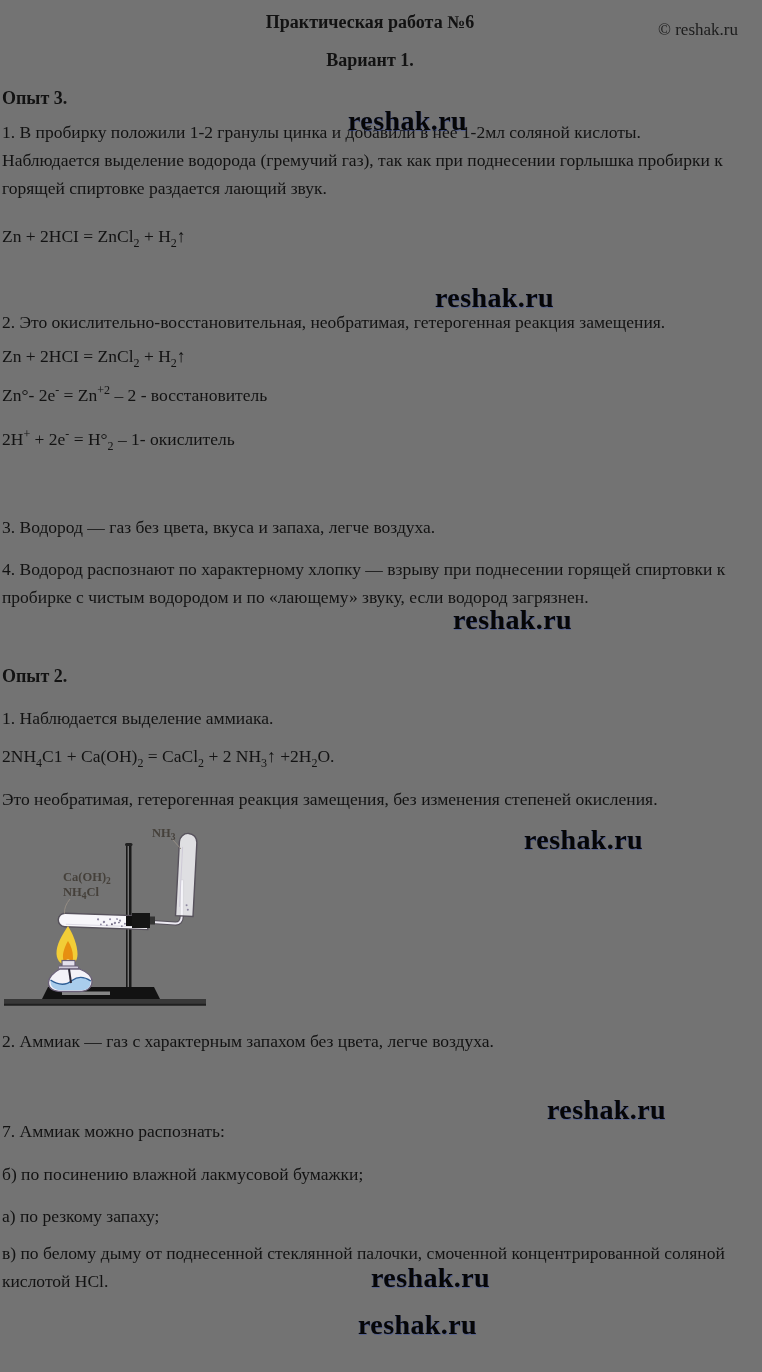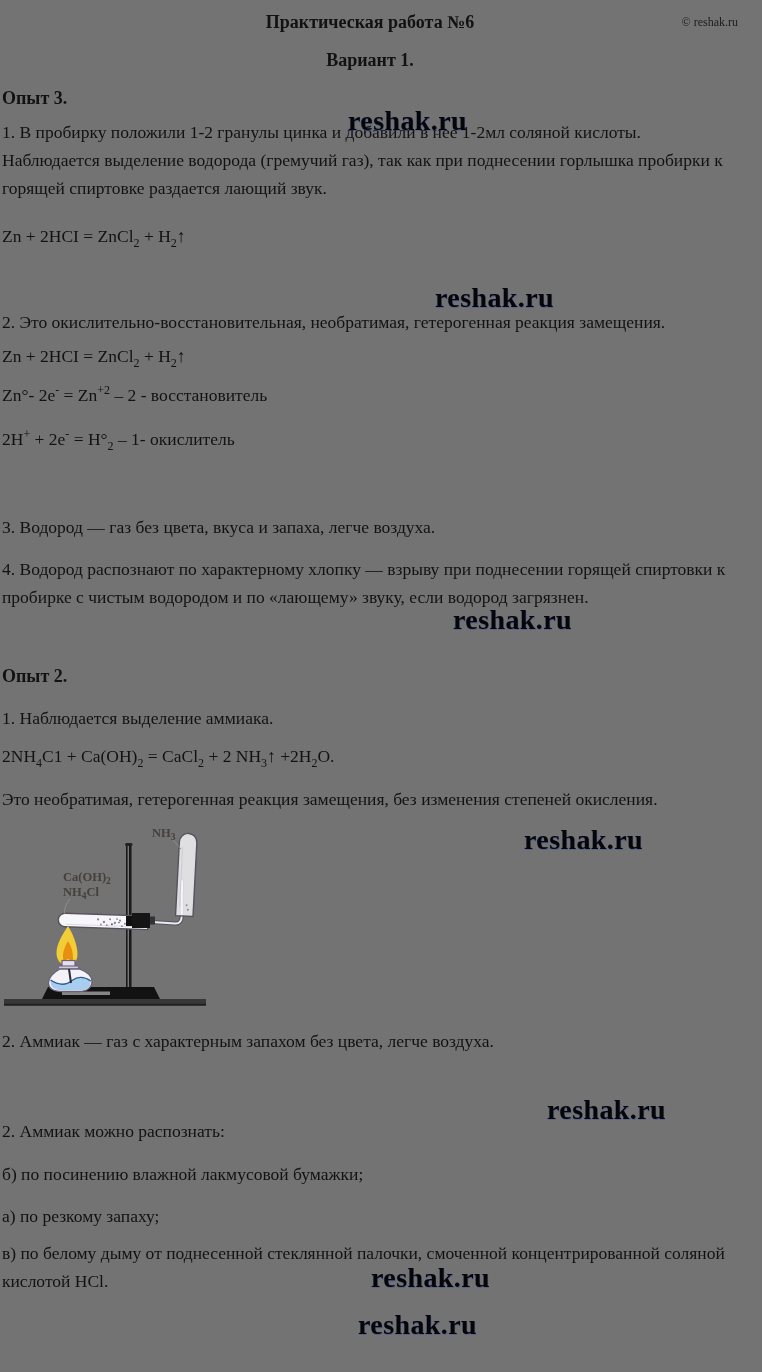--- a/index.html
+++ b/index.html
@@ -10,21 +10,21 @@
     width:762px;height:1372px;
     padding:8px 24px 0 2px;
     background:#737373;
     color:#121212;
     font-family:"Liberation Serif","DejaVu Serif",serif;
     font-size:17.5px;
     line-height:28px;
   }
   .page p, .page h2, .page figure{margin:0;padding:0;}
   .doc-header{position:relative;text-align:center;font-weight:bold;font-size:18px;}
-  .copyright{position:absolute;right:0;top:0;font-weight:normal;font-size:12px;color:#1c1c1c;margin-left:22px;}
+  .copyright{position:absolute;right:0;top:8px;font-weight:normal;font-size:17px;color:#1c1c1c;margin-left:22px;}
   .variant{text-align:center;font-weight:bold;font-size:18px;}
   .exp-heading{font-weight:bold;font-size:18px;line-height:28px;}
   .eq sub,.eq sup{font-size:12px;line-height:0;}
   .eq sup{vertical-align:super;}
   .eq sub{vertical-align:sub;}
   .wm{
     position:absolute;
     font-weight:bold;
     font-size:28px;
     line-height:24px;
@@ -147,21 +147,21 @@
       <path d="M171,21 L179,30" stroke="#958d84" stroke-width="1" fill="none"></path>
 
       <text class="svg-label" x="150" y="18"><tspan>NH</tspan><tspan class="svg-sub" dy="3">3</tspan></text>
       <text class="svg-label" x="61" y="62"><tspan>Ca(OH)</tspan><tspan class="svg-sub" dy="3">2</tspan></text>
       <text class="svg-label" x="61" y="76.5"><tspan>NH</tspan><tspan class="svg-sub" dy="3">4</tspan><tspan dy="-3">Cl</tspan></text>
     </svg>
   </figure>
 
   <p style="margin-top:12px">2. Аммиак — газ с характерным запахом без цвета, легче воздуха.</p>
 
-  <p style="margin-top:62px">2. Аммиак можно распознать:</p>
+  <p style="margin-top:62px">7. Аммиак можно распознать:</p>
 
   <p style="margin-top:15px">б) по посинению влажной лакмусовой бумажки;</p>
 
   <p style="margin-top:14px">а) по резкому запаху;</p>
 
   <p style="margin-top:9px">в) по белому дыму от поднесенной стеклянной палочки, смоченной концентрированной соляной кислотой HCl.</p>
 
   <div class="wm" style="left:348px;top:109px">reshak.ru</div>
   <div class="wm" style="left:435px;top:286px">reshak.ru</div>
   <div class="wm" style="left:453px;top:608px">reshak.ru</div>

